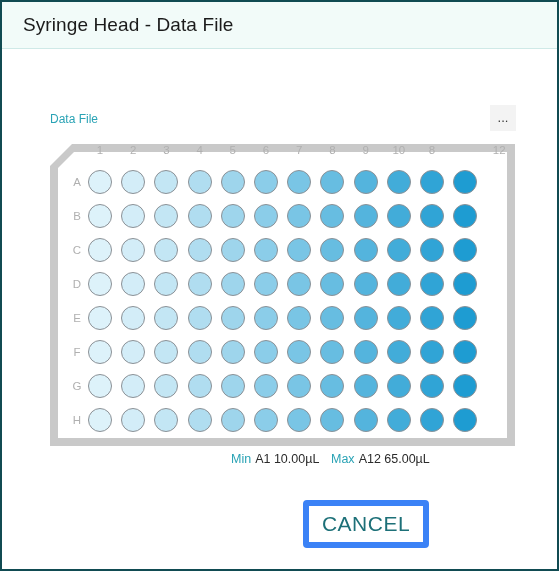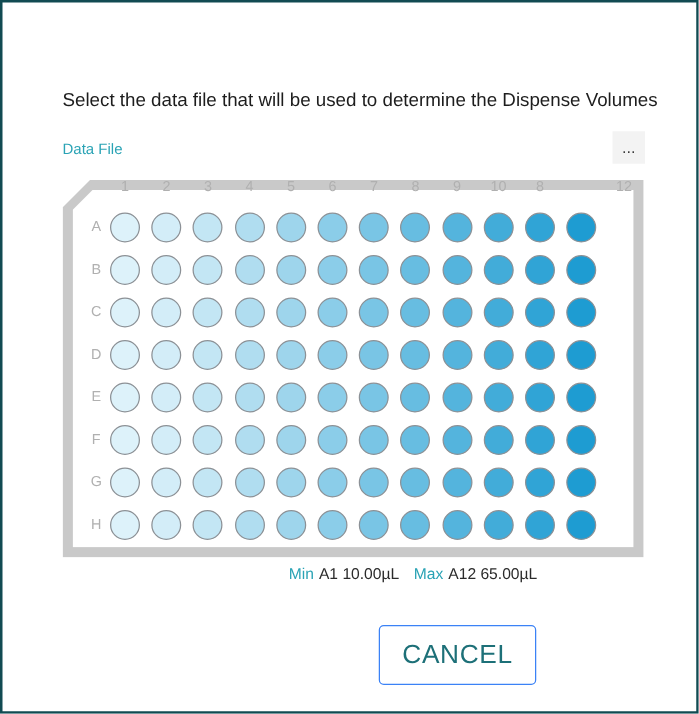--- a/index.html
+++ b/index.html
@@ -192,21 +192,21 @@
 
   
   .btn-cancel {
     position: absolute;
     left: 301px;
     top: 498px;
     width: 126px;
     height: 48px;
     box-sizing: border-box;
     background: #ffffff;
-    border: 1px solid #3b82f6;
+    border: 6px solid #3b82f6;
     border-radius: 4px;
     color: #1d7078;
     font-family: "Liberation Sans", sans-serif;
     font-size: 21px;
     letter-spacing: 0.5px;
     cursor: pointer;
   }
   .btn-ok {
     position: absolute;
     left: 441px;
@@ -222,22 +222,24 @@
     font-size: 21px;
     letter-spacing: 0.5px;
     cursor: pointer;
   }
 </style>
 </head>
 <body>
 
 <div class="window">
 
-
-  <div class="instruction">Select the data file that will be used to determine the Dispense Volumes</div>
+  <div class="titlebar">
+    <div class="title-text">Syringe Head - Data File</div>
+  </div>
+
 
   <div class="filerow">
     <div class="file-label">Data File</div>
     <button class="browse-btn">...</button>
   </div>
 
   <div class="plate-area">
     <div class="plate-frame">
       <div class="plate-inner"></div>
     </div>

